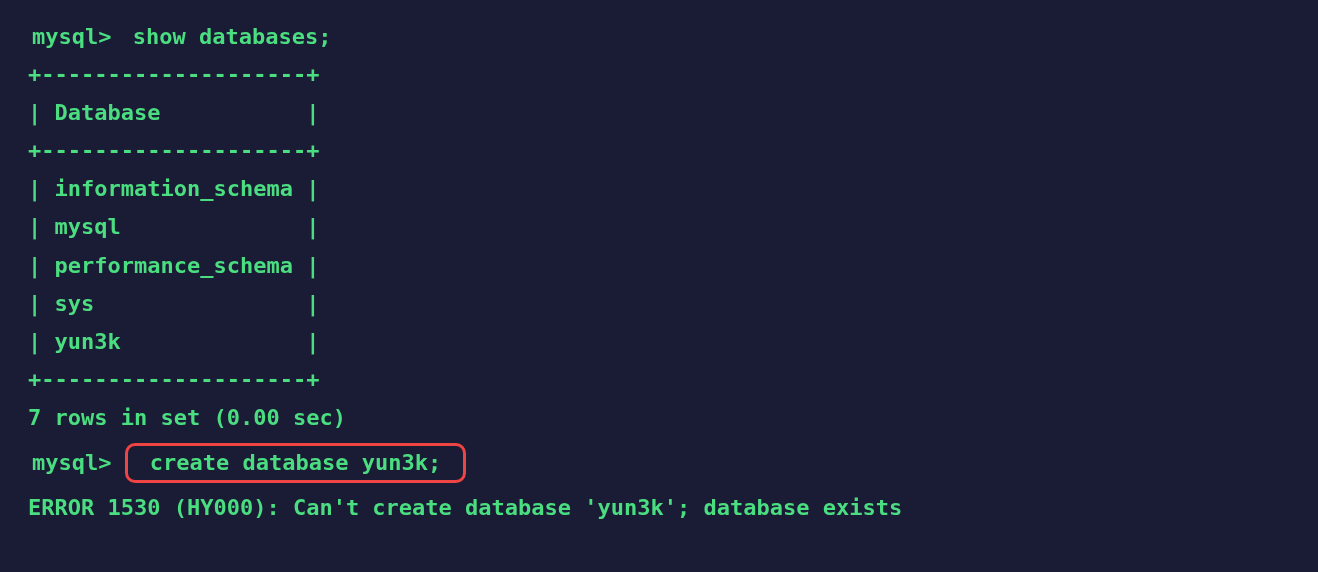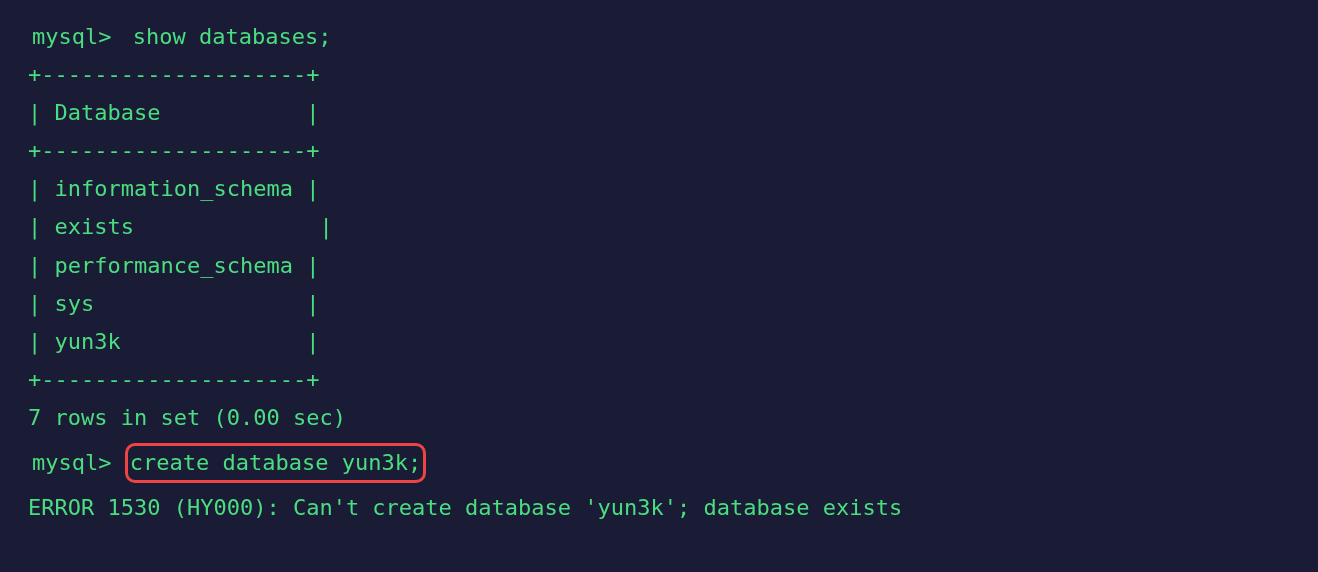--- a/index.html
+++ b/index.html
@@ -1,50 +1,51 @@
 <!DOCTYPE html>
 <html><head>
 <meta charset="utf-8">
 <style>
   * {
     margin: 4px;
     padding: 0;
     box-sizing: border-box;
+    font-weight: bold;
   }
   body {
     background-color: #1a1b35;
     font-family: 'Menlo', 'Monaco', 'Consolas', monospace;
     font-size: 22px;
     color: #4ade80;
     padding: 8px 16px;
     line-height: 1.55;
     width: 1318px;
     height: 572px;
     overflow: hidden;
   }
   .line {
     white-space: pre;
   }
   .highlight-box {
     display: inline-block;
     border: 3px solid #ef4444;
     border-radius: 10px;
-    padding: 0px 2px;
+    padding: 0px 22px;
     margin-left: -4px;
   }
 </style>
 </head>
 <body>
 
 <div class="line"><span>mysql&gt;</span> <span>show databases;</span></div>
 <div class="line">+--------------------+</div>
 <div class="line">| Database           |</div>
 <div class="line">+--------------------+</div>
 <div class="line">| information_schema |</div>
-<div class="line">| exists              |</div>
+<div class="line">| mysql              |</div>
 <div class="line">| performance_schema |</div>
 <div class="line">| sys                |</div>
 <div class="line">| yun3k              |</div>
 <div class="line">+--------------------+</div>
 <div class="line">7 rows in set (0.00 sec)</div>
 <div class="line"></div>
 <div class="line"><span>mysql&gt;</span> <span class="highlight-box">create database yun3k;</span></div>
 <div class="line">ERROR 1530 (HY000): Can't create database 'yun3k'; database exists</div>
 
 </body></html>

